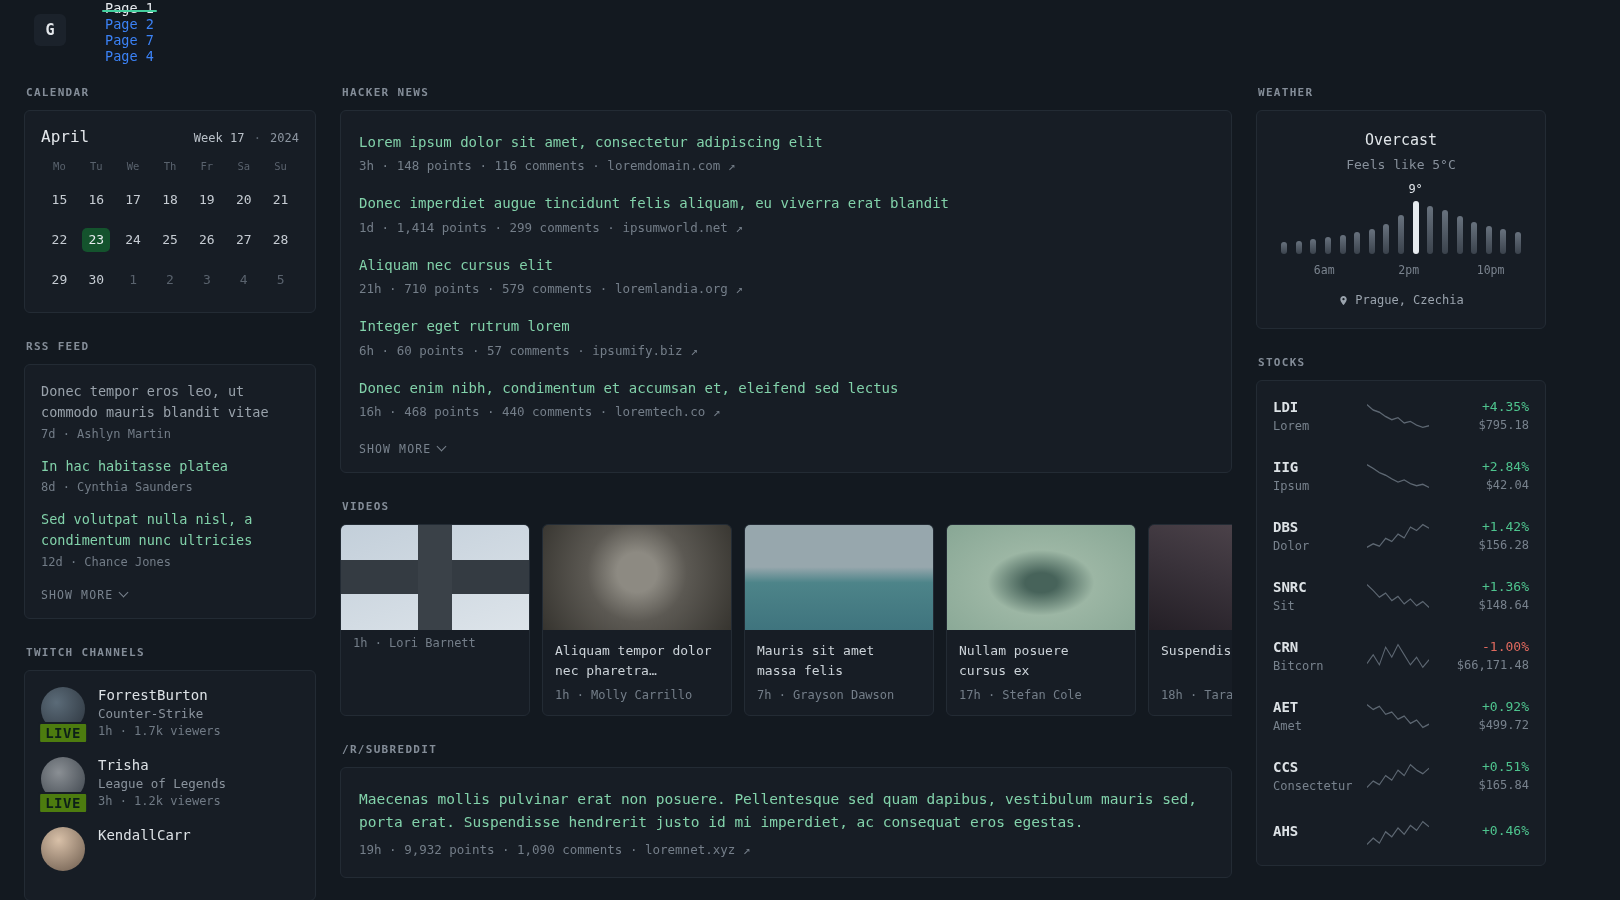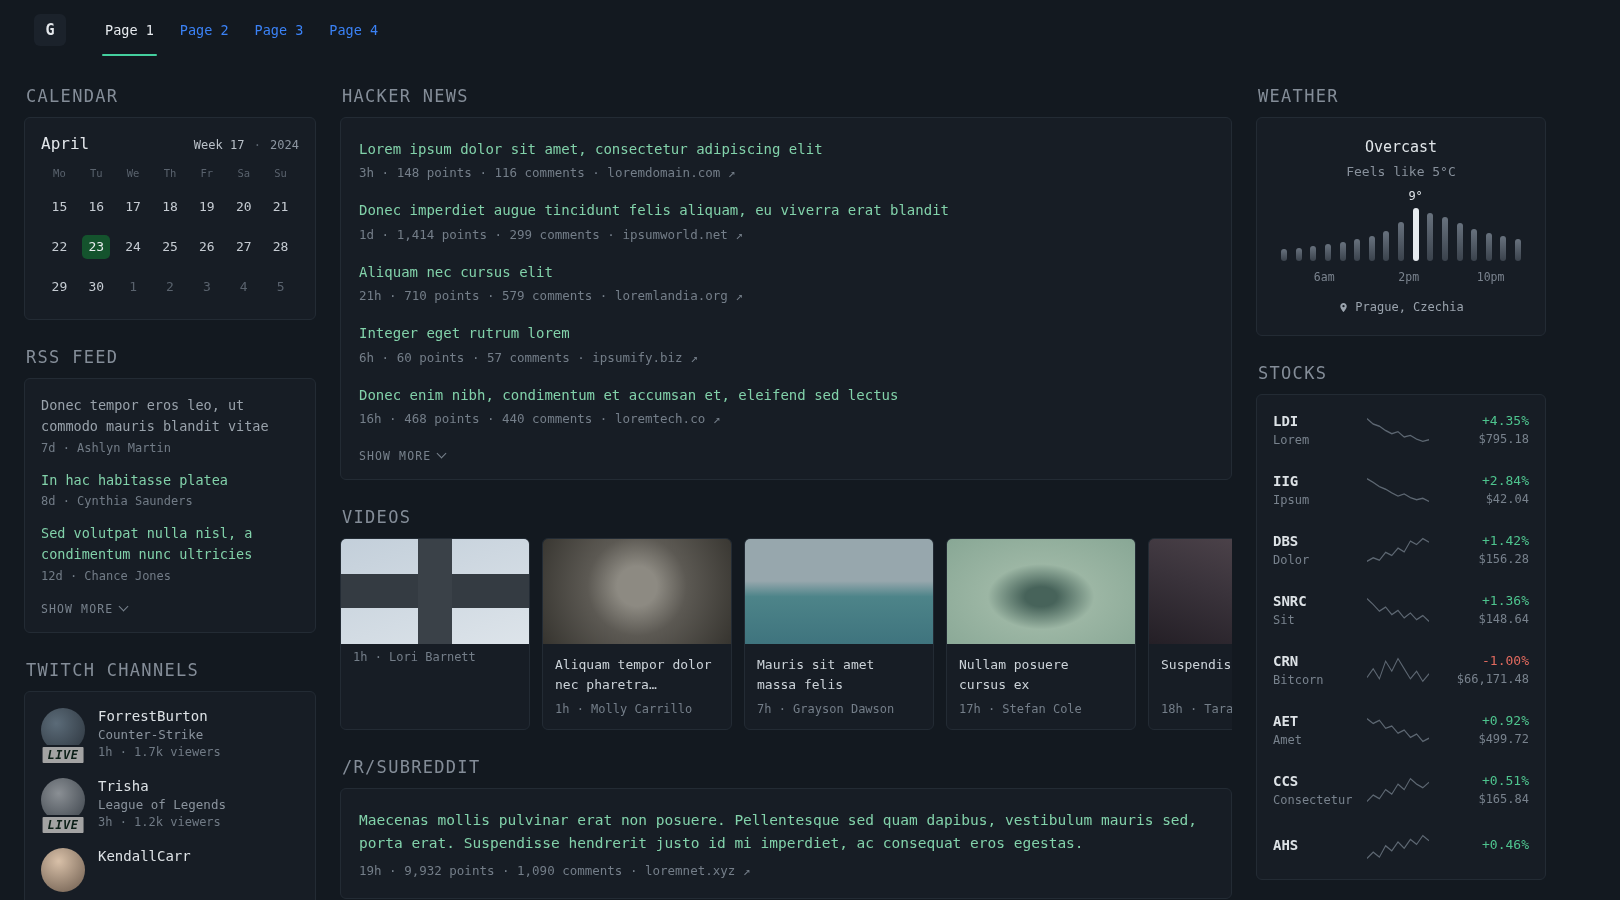--- a/index.html
+++ b/index.html
@@ -12,33 +12,33 @@
   body{
     background:var(--bg);
     font-family:"DejaVu Sans Mono", monospace;
     color:var(--txt); font-size:14px;
   }
   
   .topbar{height:60px;display:flex;align-items:center;padding:0 34px;}
   .logo{width:32px;height:32px;border-radius:6px;background:#1b222b;color:#e4e8ec;
     display:flex;align-items:center;justify-content:center;font-size:15px;font-weight:bold;
     margin-right:26px;cursor:pointer;}
-  .tabs{display:flex;height:100%;}
+  .tabs{display:flex;height:100%;flex-direction:column;}
   .tab{position:relative;display:flex;align-items:center;padding:0 13px;height:100%;
     color:#3b82f6;font-size:13.5px;cursor:pointer;text-decoration:none;}
   .tab.active{color:#e6eaee;}
   .tab.active::after{content:"";position:absolute;left:10px;right:10px;bottom:4px;height:2px;
     background:var(--accent,#44cf9e);border-radius:2px;}
   
   .layout{display:flex;gap:24px;padding:26px 74px 0 24px;align-items:flex-start;}
   .col-left{width:292px;flex:0 0 292px;}
   .col-mid{flex:1 1 auto;min-width:0;}
   .col-right{width:290px;flex:0 0 290px;}
   .widget{margin-bottom:27px;}
-  .section-title{font-size:17px;font-weight:400;letter-spacing:1.3px;color:#848d98;
+  .section-title{font-size:11px;font-weight:700;letter-spacing:1.3px;color:#848d98;
     margin:0 0 11px 2px;text-transform:uppercase;}
   .card{background:var(--card);border:1px solid var(--border);border-radius:6px;}
   
   .cal-card{padding:16px;}
   .cal-head{display:flex;align-items:baseline;justify-content:space-between;}
   .cal-month{font-size:16px;color:#e2e6ea;}
   .cal-meta{font-size:12px;}
   .cal-week{color:#b9c0c8;} .cal-dot{color:#5a636e;margin:0 2px;} .cal-year{color:#8d96a1;}
   .cal-grid{display:grid;grid-template-columns:repeat(7,1fr);margin-top:14px;text-align:center;}
   .cal-weekdays span{font-size:10.5px;color:var(--dimmer);}
@@ -58,22 +58,22 @@
     display:inline-block;transform:rotate(45deg);margin-top:-4px;}
   
   .twitch-card{padding:16px 16px 10px;}
   .channel{display:flex;gap:13px;margin-bottom:19px;cursor:pointer;}
   .avatar-wrap{position:relative;width:44px;flex:0 0 44px;}
   .avatar{width:44px;height:44px;border-radius:50%;}
   .avatar-1{background:radial-gradient(circle at 35% 35%, #5b6b78, #2c343d);}
   .avatar-2{background:radial-gradient(circle at 40% 35%, #8a8f94, #3a4149);}
   .avatar-3{background:radial-gradient(circle at 40% 30%, #d8c0a8, #6b5a4c);}
   .live-badge{position:absolute;left:50%;transform:translateX(-50%);bottom:-6px;
-    background:#a3a3a3;color:#0d2018;font-size:12px;font-weight:bold;letter-spacing:.5px;
-    padding:1px 5px;border-radius:3px;border:2px solid var(--card);font-style:italic;}
+    background:#4d7c0f;color:#0d2018;font-size:14px;font-weight:bold;letter-spacing:.5px;
+    padding:1px 5px;border-radius:3px;border:2px solid var(--card);}
   .channel-name{font-size:14px;color:#dde2e6;}
   .channel-game{font-size:12.5px;color:#8a939d;margin-top:3px;}
   .channel-meta{font-size:12px;color:#707a85;margin-top:3px;}
   
   .feed-item{margin-bottom:19px;}
   .feed-title{display:block;font-size:14px;line-height:1.6;color:var(--green);cursor:pointer;text-decoration:none;}
   .feed-meta{font-size:12.5px;color:#747e89;margin-top:5px;}
   .feed-domain{color:#747e89;cursor:pointer;text-decoration:none;}
   
   .video-row{display:flex;gap:12px;overflow:hidden;}
@@ -117,21 +117,21 @@
   .stock-price{font-size:12px;color:#78828d;margin-top:4px;}
 </style>
 </head>
 <body>
 
 <header class="topbar">
   <div class="logo">G</div>
   <nav class="tabs">
     <a class="tab active">Page 1</a>
     <a class="tab">Page 2</a>
-    <a class="tab">Page 3</a>
+    <a class="tab">Page 7</a>
     <a class="tab">Page 4</a>
   </nav>
 </header>
 
 <main class="layout">
 
   <aside class="col-left">
 
     <section class="widget">
       <h2 class="section-title">CALENDAR</h2>

